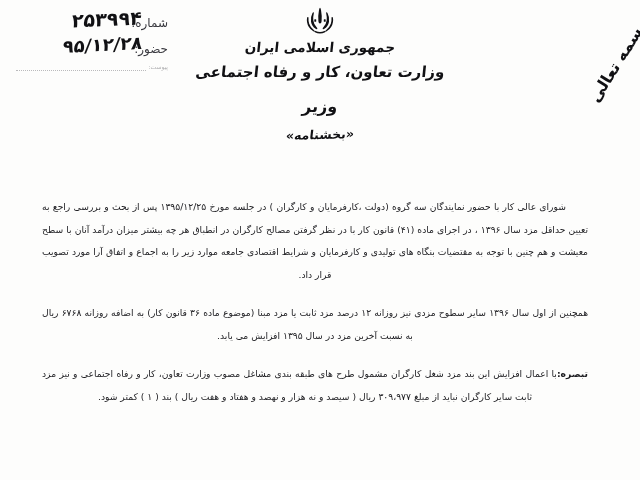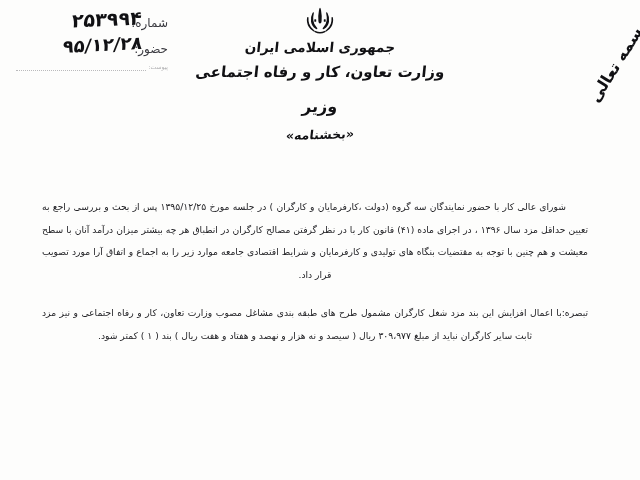--- a/index.html
+++ b/index.html
@@ -137,21 +137,21 @@
     margin: 16px 0 6px 0;
     text-align: justify;
     text-align-last: center;
   }
   .para.indent { text-indent: 22px; }
   .para.clause { text-indent: 0; }
   .para .num {
     margin-left: 4px;
     font-weight: bold;
   }
-  .para .lbl { font-weight: normal; }
+  .para .lbl { font-weight: bold; }
 </style>
 </head>
 <body>
 
 <div id="page">
 
   <div class="reg-block">
     <div class="reg-row">
       <span class="reg-label">شماره:</span>
       <span class="reg-hand">۲۵۳۹۹۴</span>
@@ -185,20 +185,21 @@
     <span class="mast-line mast-type">«بخشنامه»</span>
   </div>
 
   <div class="besmellah">بسمه تعالی</div>
 
   <div class="body">
 
     <p class="para indent">شورای عالی کار با حضور نمایندگان سه گروه (دولت ،کارفرمایان و کارگران ) در جلسه مورخ ۱۳۹۵/۱۲/۲۵ پس از بحث و بررسی راجع به تعیین حداقل مزد سال ۱۳۹۶ ، در اجرای ماده (۴۱) قانون کار با در نظر گرفتن مصالح کارگران در انطباق هر چه بیشتر میزان درآمد آنان با سطح معیشت و هم چنین با توجه به مقتضیات بنگاه های تولیدی و کارفرمایان و شرایط اقتصادی جامعه موارد زیر را به اجماع و اتفاق آرا مورد تصویب قرار داد.</p>
 
 
+    <p class="para clause">همچنین از اول سال ۱۳۹۶ سایر سطوح مزدی نیز روزانه ۱۲ درصد مزد ثابت یا مزد مبنا (موضوع ماده ۳۶ قانون کار) به اضافه روزانه ۶۷۶۸ ریال به نسبت آخرین مزد در سال ۱۳۹۵ افزایش می یابد.</p>
 
     <p class="para clause">
       <span class="lbl">تبصره:</span><span>با اعمال افزایش این بند مزد شغل کارگران مشمول طرح های طبقه بندی مشاغل مصوب وزارت تعاون، کار و رفاه اجتماعی و نیز مزد ثابت سایر کارگران نباید از مبلغ ۳۰۹،۹۷۷ ریال ( سیصد و نه هزار و نهصد و هفتاد و هفت ریال ) بند ( ۱ ) کمتر شود.</span>
     </p>
 
   </div>
 
 </div>
 
 </body></html>

